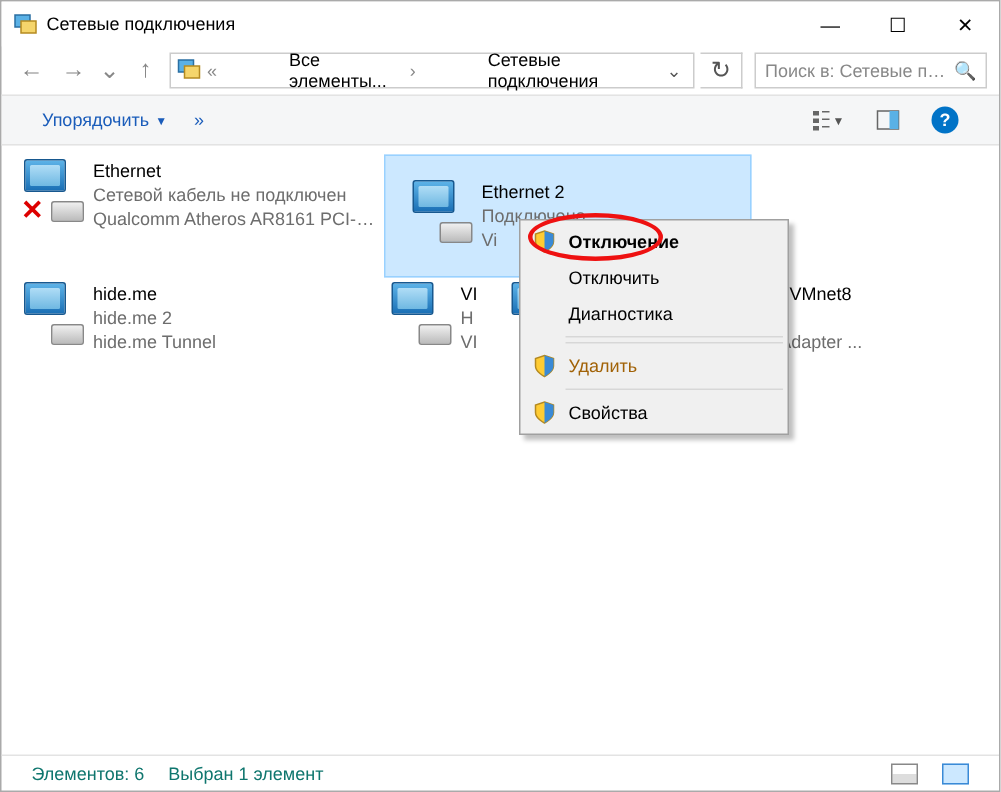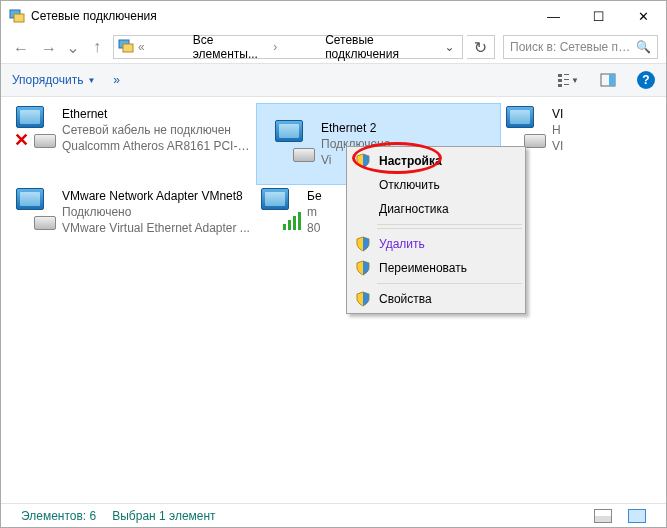--- a/index.html
+++ b/index.html
@@ -11,39 +11,39 @@
 .win-btn { width: 45px; height: 30px; display: flex; align-items: center; justify-content: center; font-size: 13px; }
 .addrbar { height: 32px; display: flex; align-items: center; padding: 0 8px; gap: 4px; }
 .nav-btn { width: 24px; height: 24px; display: flex; align-items: center; justify-content: center; color: #888; border-radius: 2px; }
 .addr-box { flex: 1; height: 24px; border: 1px solid #ccc; display: flex; align-items: center; padding: 0 4px; font-size: 12px; gap: 4px; }
 .addr-box .crumb { color: #000; margin-left: 44px; }
 .addr-box .sep { color: #888; }
 .addr-drop { width: 20px; display: flex; justify-content: center; color: #555; }
 .refresh-btn { width: 28px; height: 24px; border: 1px solid #ccc; border-left: none; display: flex; align-items: center; justify-content: center; color: #555; }
 .search-box { width: 155px; height: 24px; border: 1px solid #ccc; display: flex; align-items: center; padding: 0 6px; font-size: 12px; color: #888; gap: 4px; margin-left: 4px; }
 .search-box span:first-child { flex: 1; overflow: hidden; white-space: nowrap; text-overflow: ellipsis; }
-.toolbar { height: 34px; background: #f5f6f7; border-top: 1px solid #e3e3e3; border-bottom: 1px solid #e3e3e3; display: flex; align-items: center; padding: 0 11px; gap: 18px; font-size: 12px; }
+.toolbar { height: 34px; background: #f5f6f7; border-top: 1px solid #e3e3e3; border-bottom: 1px solid #e3e3e3; display: flex; align-items: center; padding: 0 27px; gap: 18px; font-size: 12px; }
 .toolbar .link { color: #1a5cba; display: flex; align-items: center; gap: 4px; }
 .toolbar .chev { font-size: 8px; color: #1a5cba; }
 .toolbar .spacer { flex: 1; }
 .toolbar .tb-icon { width: 22px; height: 22px; display: flex; align-items: center; justify-content: center; color: #555; }
 .toolbar .help { width: 18px; height: 18px; background: #0173c7; color: #fff; border-radius: 50%; display: flex; align-items: center; justify-content: center; font-size: 12px; font-weight: bold; }
 .content { height: 400px; padding: 6px 10px; display: flex; flex-wrap: wrap; align-content: flex-start; position: relative; }
 .item { width: 245px; display: flex; padding: 3px; gap: 6px; align-items: flex-start; }
 .item.selected { background: #cce8ff; border: 1px solid #99d1ff; padding: 16px; }
 .item .icons { width: 42px; height: 42px; position: relative; flex-shrink: 0; }
 .item .txt { font-size: 12px; line-height: 16px; overflow: hidden; }
 .item .name { color: #000; white-space: nowrap; overflow: hidden; text-overflow: ellipsis; }
 .item .sub { color: #6d6d6d; white-space: nowrap; overflow: hidden; text-overflow: ellipsis; }
 .statusbar { position: absolute; bottom: 0; left: 0; right: 0; height: 24px; border-top: 1px solid #e3e3e3; display: flex; align-items: center; padding: 0 20px; font-size: 12px; color: #0f766e; gap: 16px; }
 .statusbar .spacer { flex: 1; }
 .sb-icon { width: 18px; height: 14px; border: 1px solid #888; }
 .context-menu { position: absolute; left: 345px; top: 145px; width: 180px; background: #f0f0f0; border: 1px solid #a0a0a0; box-shadow: 3px 3px 3px rgba(0,0,0,0.25); padding: 2px; font-size: 12px; z-index: 10; }
 .cm-item { height: 24px; display: flex; align-items: center; padding-left: 30px; position: relative; color: #000; }
-.cm-item.disabled { color: #6d28d9; }
+.cm-item.disabled { color: #a16207; }
 .cm-sep { height: 1px; background: #d7d7d7; margin: 3px 1px 3px 28px; }
 .cm-item .shield { position: absolute; left: 6px; width: 16px; height: 16px; }
 .ellipse { position: absolute; left: 351px; top: 141px; width: 90px; height: 32px; border: 3px solid #e11; border-radius: 50%; z-index: 20; pointer-events: none; }
 .net-main { position: absolute; left: 2px; top: 0; width: 28px; height: 22px; background: linear-gradient(#5db3e8,#1a6fb5); border: 1px solid #17588f; border-radius: 2px; }
 .net-main::after { content: ""; position: absolute; left: 3px; top: 3px; right: 3px; bottom: 3px; background: linear-gradient(#b0ddf6,#6fb8e2); border-radius: 1px; }
 .net-plug { position: absolute; right: 0; bottom: 0; width: 22px; height: 14px; background: linear-gradient(#f0f0f0,#bbb); border: 1px solid #888; border-radius: 2px; }
 .net-red { position: absolute; left: 0; bottom: 0; width: 16px; height: 16px; color: #d00; font-weight: bold; font-size: 18px; line-height: 16px; }
 .net-bars { position: absolute; right: 0; bottom: 0; display: flex; align-items: flex-end; gap: 2px; }
 .net-bars div { width: 3px; background: #2ea82e; }
 .net-bars div:nth-child(1){height:6px}.net-bars div:nth-child(2){height:10px}.net-bars div:nth-child(3){height:14px}.net-bars div:nth-child(4){height:18px}
@@ -136,20 +136,31 @@
     <div class="icons">
         <div class="net-main"></div>
         <div class="net-plug"></div>
       </div>
     <div class="txt">
         <div class="name">Ethernet 2</div>
         <div class="sub">Подключено</div>
         <div class="sub">Vi</div>
       </div>
   </div>
+  <div class="item">
+    <div class="icons">
+        <div class="net-main"></div>
+        <div class="net-plug"></div>
+      </div>
+    <div class="txt">
+        <div class="name">hide.me</div>
+        <div class="sub">hide.me 2</div>
+        <div class="sub">hide.me Tunnel</div>
+      </div>
+  </div>
   <div class="item" style="width:80px">
     <div class="icons">
         <div class="net-main"></div>
         <div class="net-plug"></div>
       </div>
     <div class="txt">
         <div class="name">VI</div>
         <div class="sub">H</div>
         <div class="sub">VI</div>
       </div>
@@ -158,68 +169,45 @@
     <div class="icons">
         <div class="net-main"></div>
         <div class="net-plug"></div>
       </div>
     <div class="txt">
         <div class="name">VMware Network Adapter VMnet8</div>
         <div class="sub">Подключено</div>
         <div class="sub">VMware Virtual Ethernet Adapter ...</div>
       </div>
   </div>
-  <div class="item" style="width:80px">
-    <div class="icons">
-        <div class="net-main"></div>
-        <div class="net-bars">
-          <div></div>
-          <div></div>
-          <div></div>
-          <div></div>
-        </div>
-      </div>
-    <div class="txt">
-        <div class="name">Бе</div>
-        <div class="sub">m</div>
-        <div class="sub">80</div>
-      </div>
-  </div>
 </div>
 
 <div class="context-menu">
   <div class="cm-item">
     <span class="shield"><svg class="shield-svg" viewBox="0 0 16 16">
           <path d="M8 1 L14 3 V8 C14 12 8 15 8 15 C8 15 2 12 2 8 V3 Z" fill="#ffcc33" stroke="#b58a20"></path>
           <path d="M8 1 L14 3 V8 C14 12 8 15 8 15 Z" fill="#3a8ad6"></path>
         </svg></span>
-    <span style="font-weight:bold">Настройка</span>
+    <span style="font-weight:bold">Отключение</span>
   </div>
   <div class="cm-item">
       <span>Отключить</span>
     </div>
   <div class="cm-item">
       <span>Диагностика</span>
     </div>
   <div class="cm-sep"></div>
   <div class="cm-sep"></div>
   <div class="cm-item disabled">
     <span class="shield"><svg class="shield-svg" viewBox="0 0 16 16">
           <path d="M8 1 L14 3 V8 C14 12 8 15 8 15 C8 15 2 12 2 8 V3 Z" fill="#ffcc33" stroke="#b58a20"></path>
           <path d="M8 1 L14 3 V8 C14 12 8 15 8 15 Z" fill="#3a8ad6"></path>
         </svg></span>
     <span>Удалить</span>
   </div>
-  <div class="cm-item">
-    <span class="shield"><svg class="shield-svg" viewBox="0 0 16 16">
-          <path d="M8 1 L14 3 V8 C14 12 8 15 8 15 C8 15 2 12 2 8 V3 Z" fill="#ffcc33" stroke="#b58a20"></path>
-          <path d="M8 1 L14 3 V8 C14 12 8 15 8 15 Z" fill="#3a8ad6"></path>
-        </svg></span>
-    <span>Переименовать</span>
-  </div>
   <div class="cm-sep"></div>
   <div class="cm-item">
     <span class="shield"><svg class="shield-svg" viewBox="0 0 16 16">
           <path d="M8 1 L14 3 V8 C14 12 8 15 8 15 C8 15 2 12 2 8 V3 Z" fill="#ffcc33" stroke="#b58a20"></path>
           <path d="M8 1 L14 3 V8 C14 12 8 15 8 15 Z" fill="#3a8ad6"></path>
         </svg></span>
     <span>Свойства</span>
   </div>
 </div>
 

